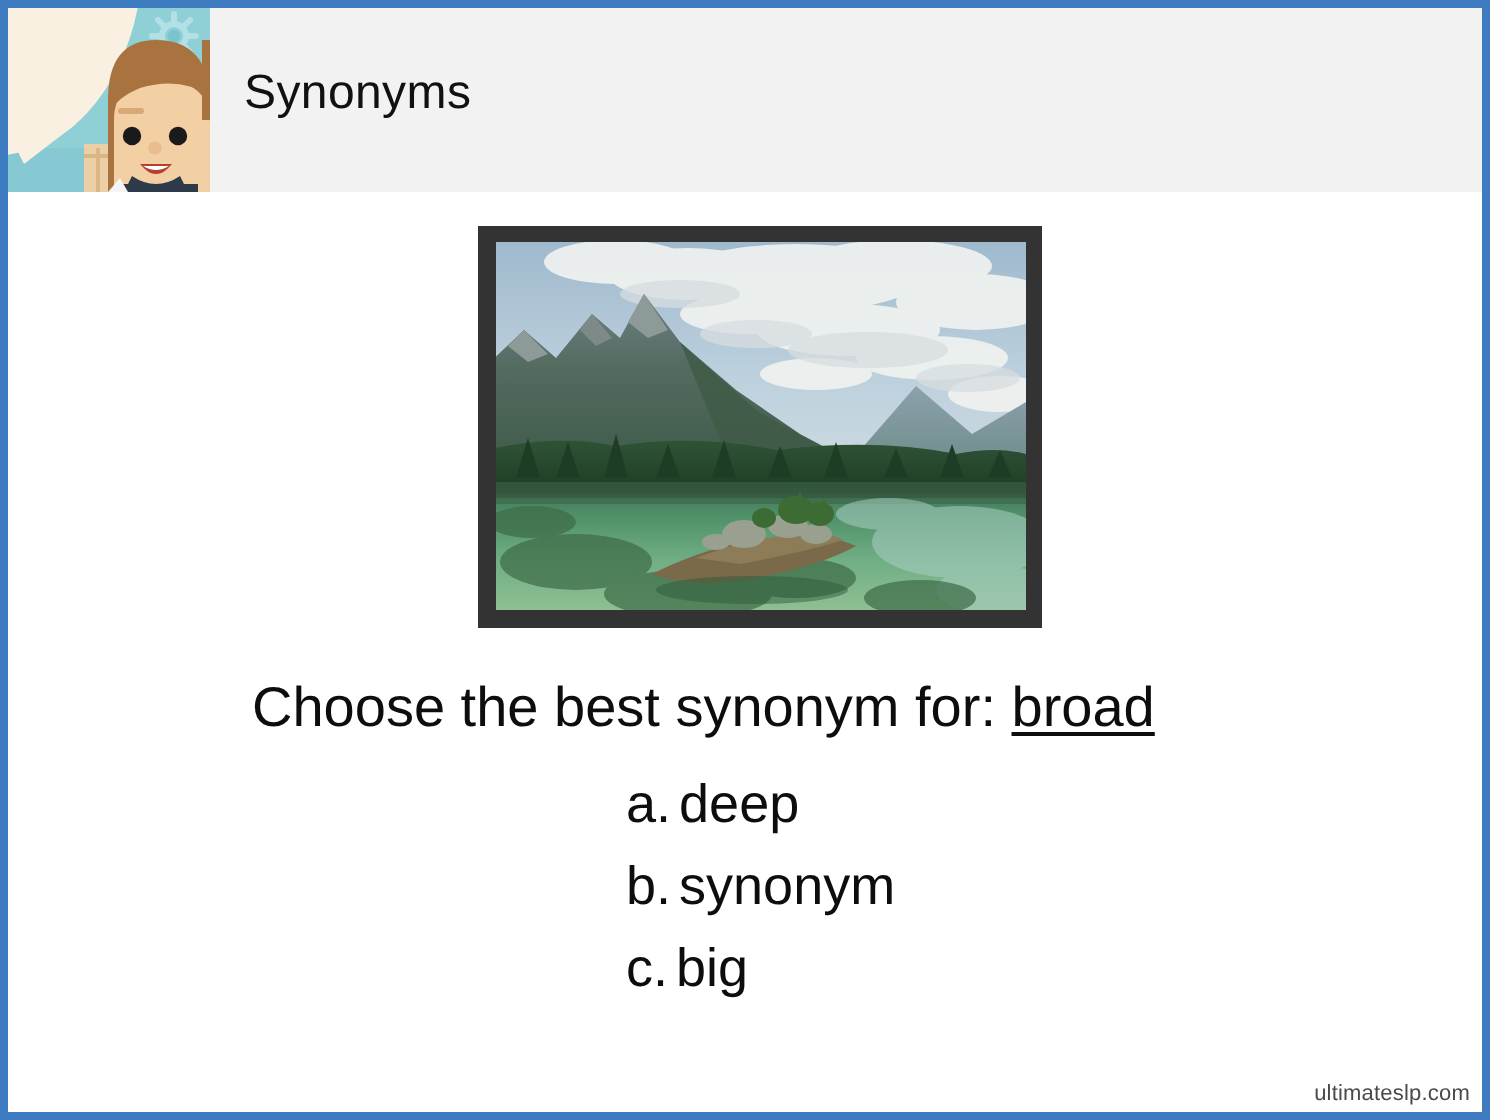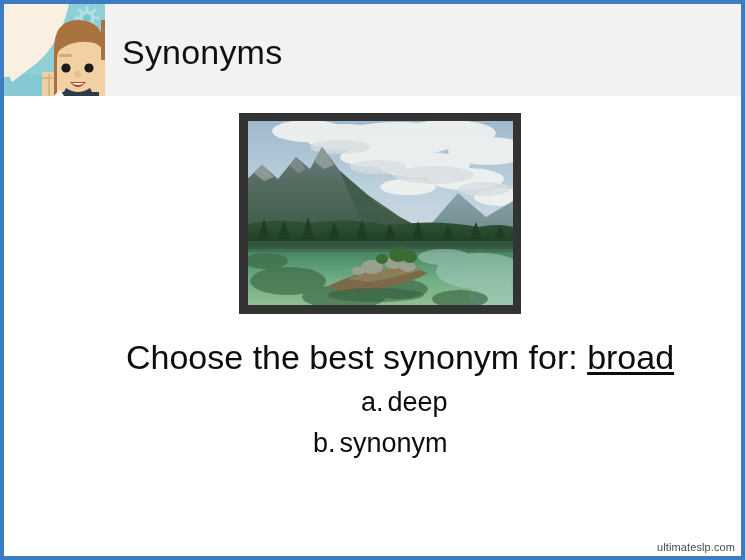--- a/index.html
+++ b/index.html
@@ -45,21 +45,21 @@
     overflow: hidden;
     background: #8fcfd6;
   }
   #avatar svg { display: block; }
 
   
   #title {
     position: absolute;
     left: 118px;
     top: 29px;
-    font-size: 34px;
+    font-size: 24px;
     font-weight: 400;
     color: #111111;
     letter-spacing: 0.2px;
     white-space: nowrap;
   }
 
   
   #photo-frame {
     position: absolute;
     left: 235px;
@@ -77,42 +77,41 @@
     overflow: hidden;
     background: #9fb6c4;
   }
   #photo svg { display: block; }
 
   
   #question {
     position: absolute;
     left: 122px;
     top: 334px;
-    font-size: 34px;
+    font-size: 28px;
     color: #0d0d0d;
     white-space: nowrap;
   }
   #question .target {
     text-decoration: underline;
     text-underline-offset: 3px;
   }
 
   
   #options {
     position: absolute;
     left: 309px;
     top: 378px;
     font-size: 27px;
     color: #0d0d0d;
   }
   .option {
     height: 41px;
     line-height: 41px;
     white-space: nowrap;
-    text-align: right;
   }
   .option .letter { margin-right: 4px; }
 
   
   #watermark {
     position: absolute;
     right: 6px;
     bottom: 3px;
     font-size: 11px;
     color: #4a4a4a;
@@ -311,17 +310,20 @@
     <span class="target">broad</span>
   </div>
 
   <div id="options">
     <div class="option">
       <span class="letter">a.</span><span>deep</span>
     </div>
     <div class="option">
       <span class="letter">b.</span><span>synonym</span>
     </div>
+    <div class="option">
+      <span class="letter">c.</span><span>big</span>
+    </div>
   </div>
 
   <div id="watermark">ultimateslp.com</div>
 
 </div>
 
 </body></html>

